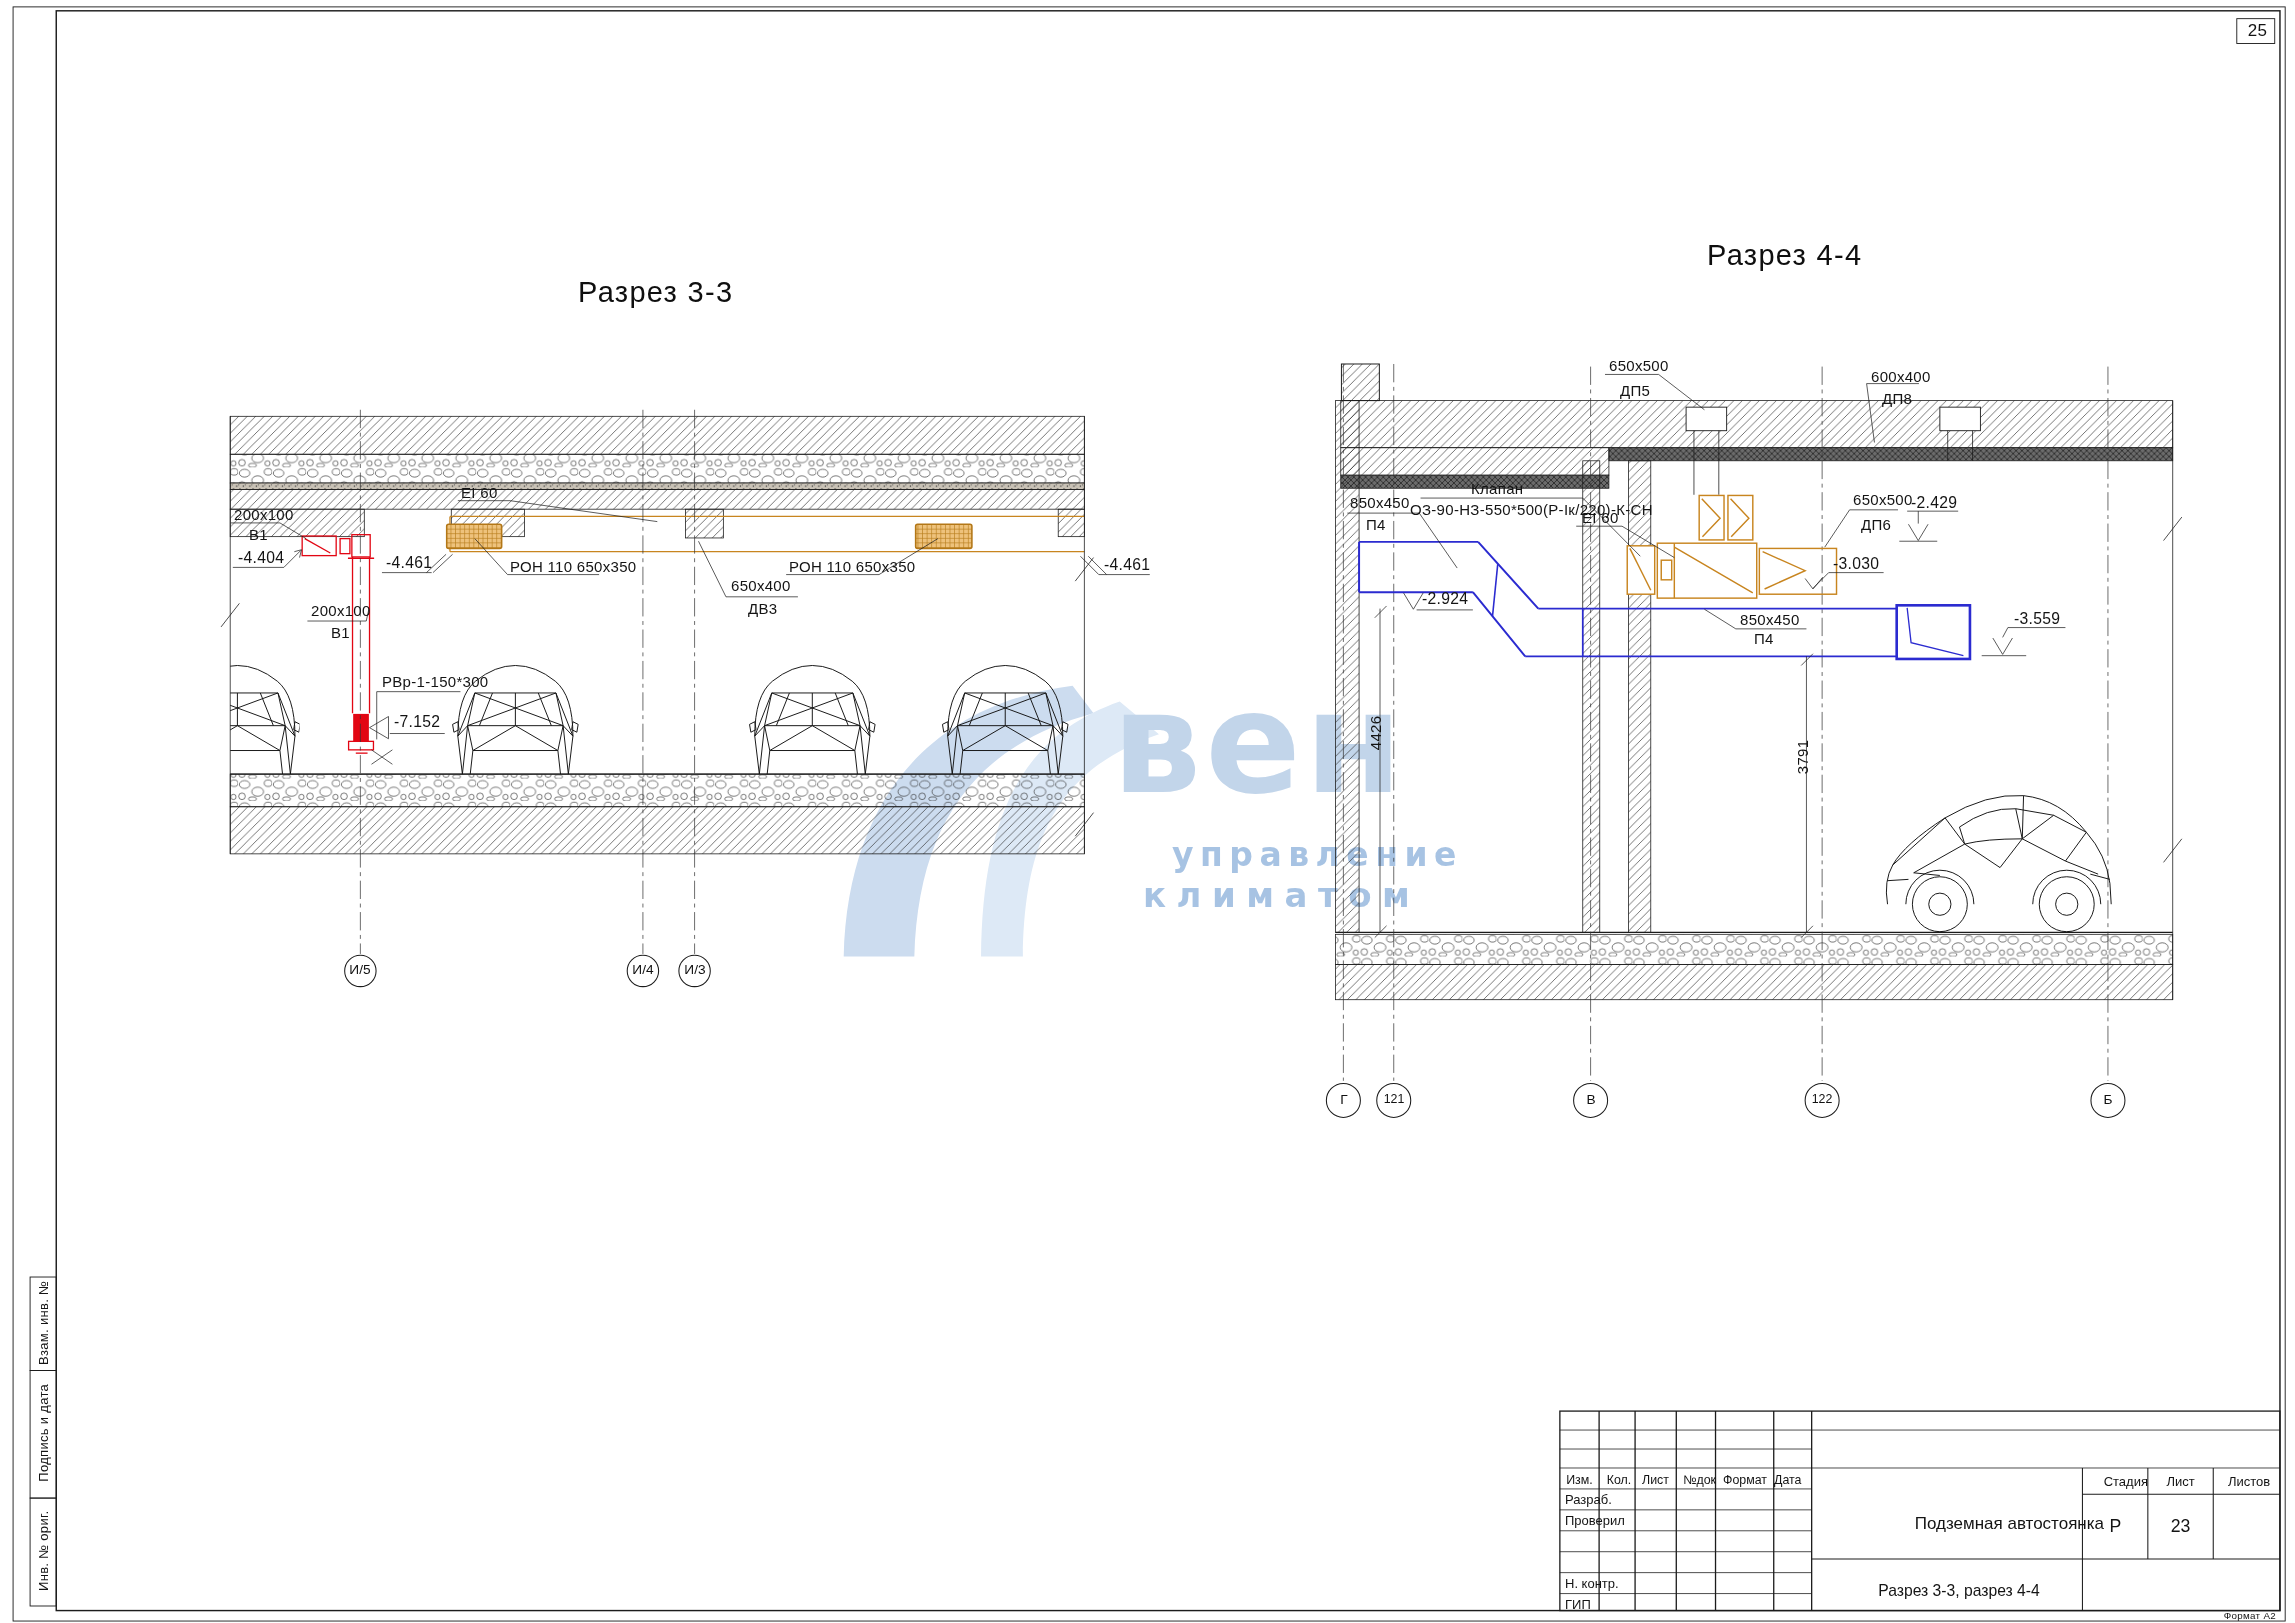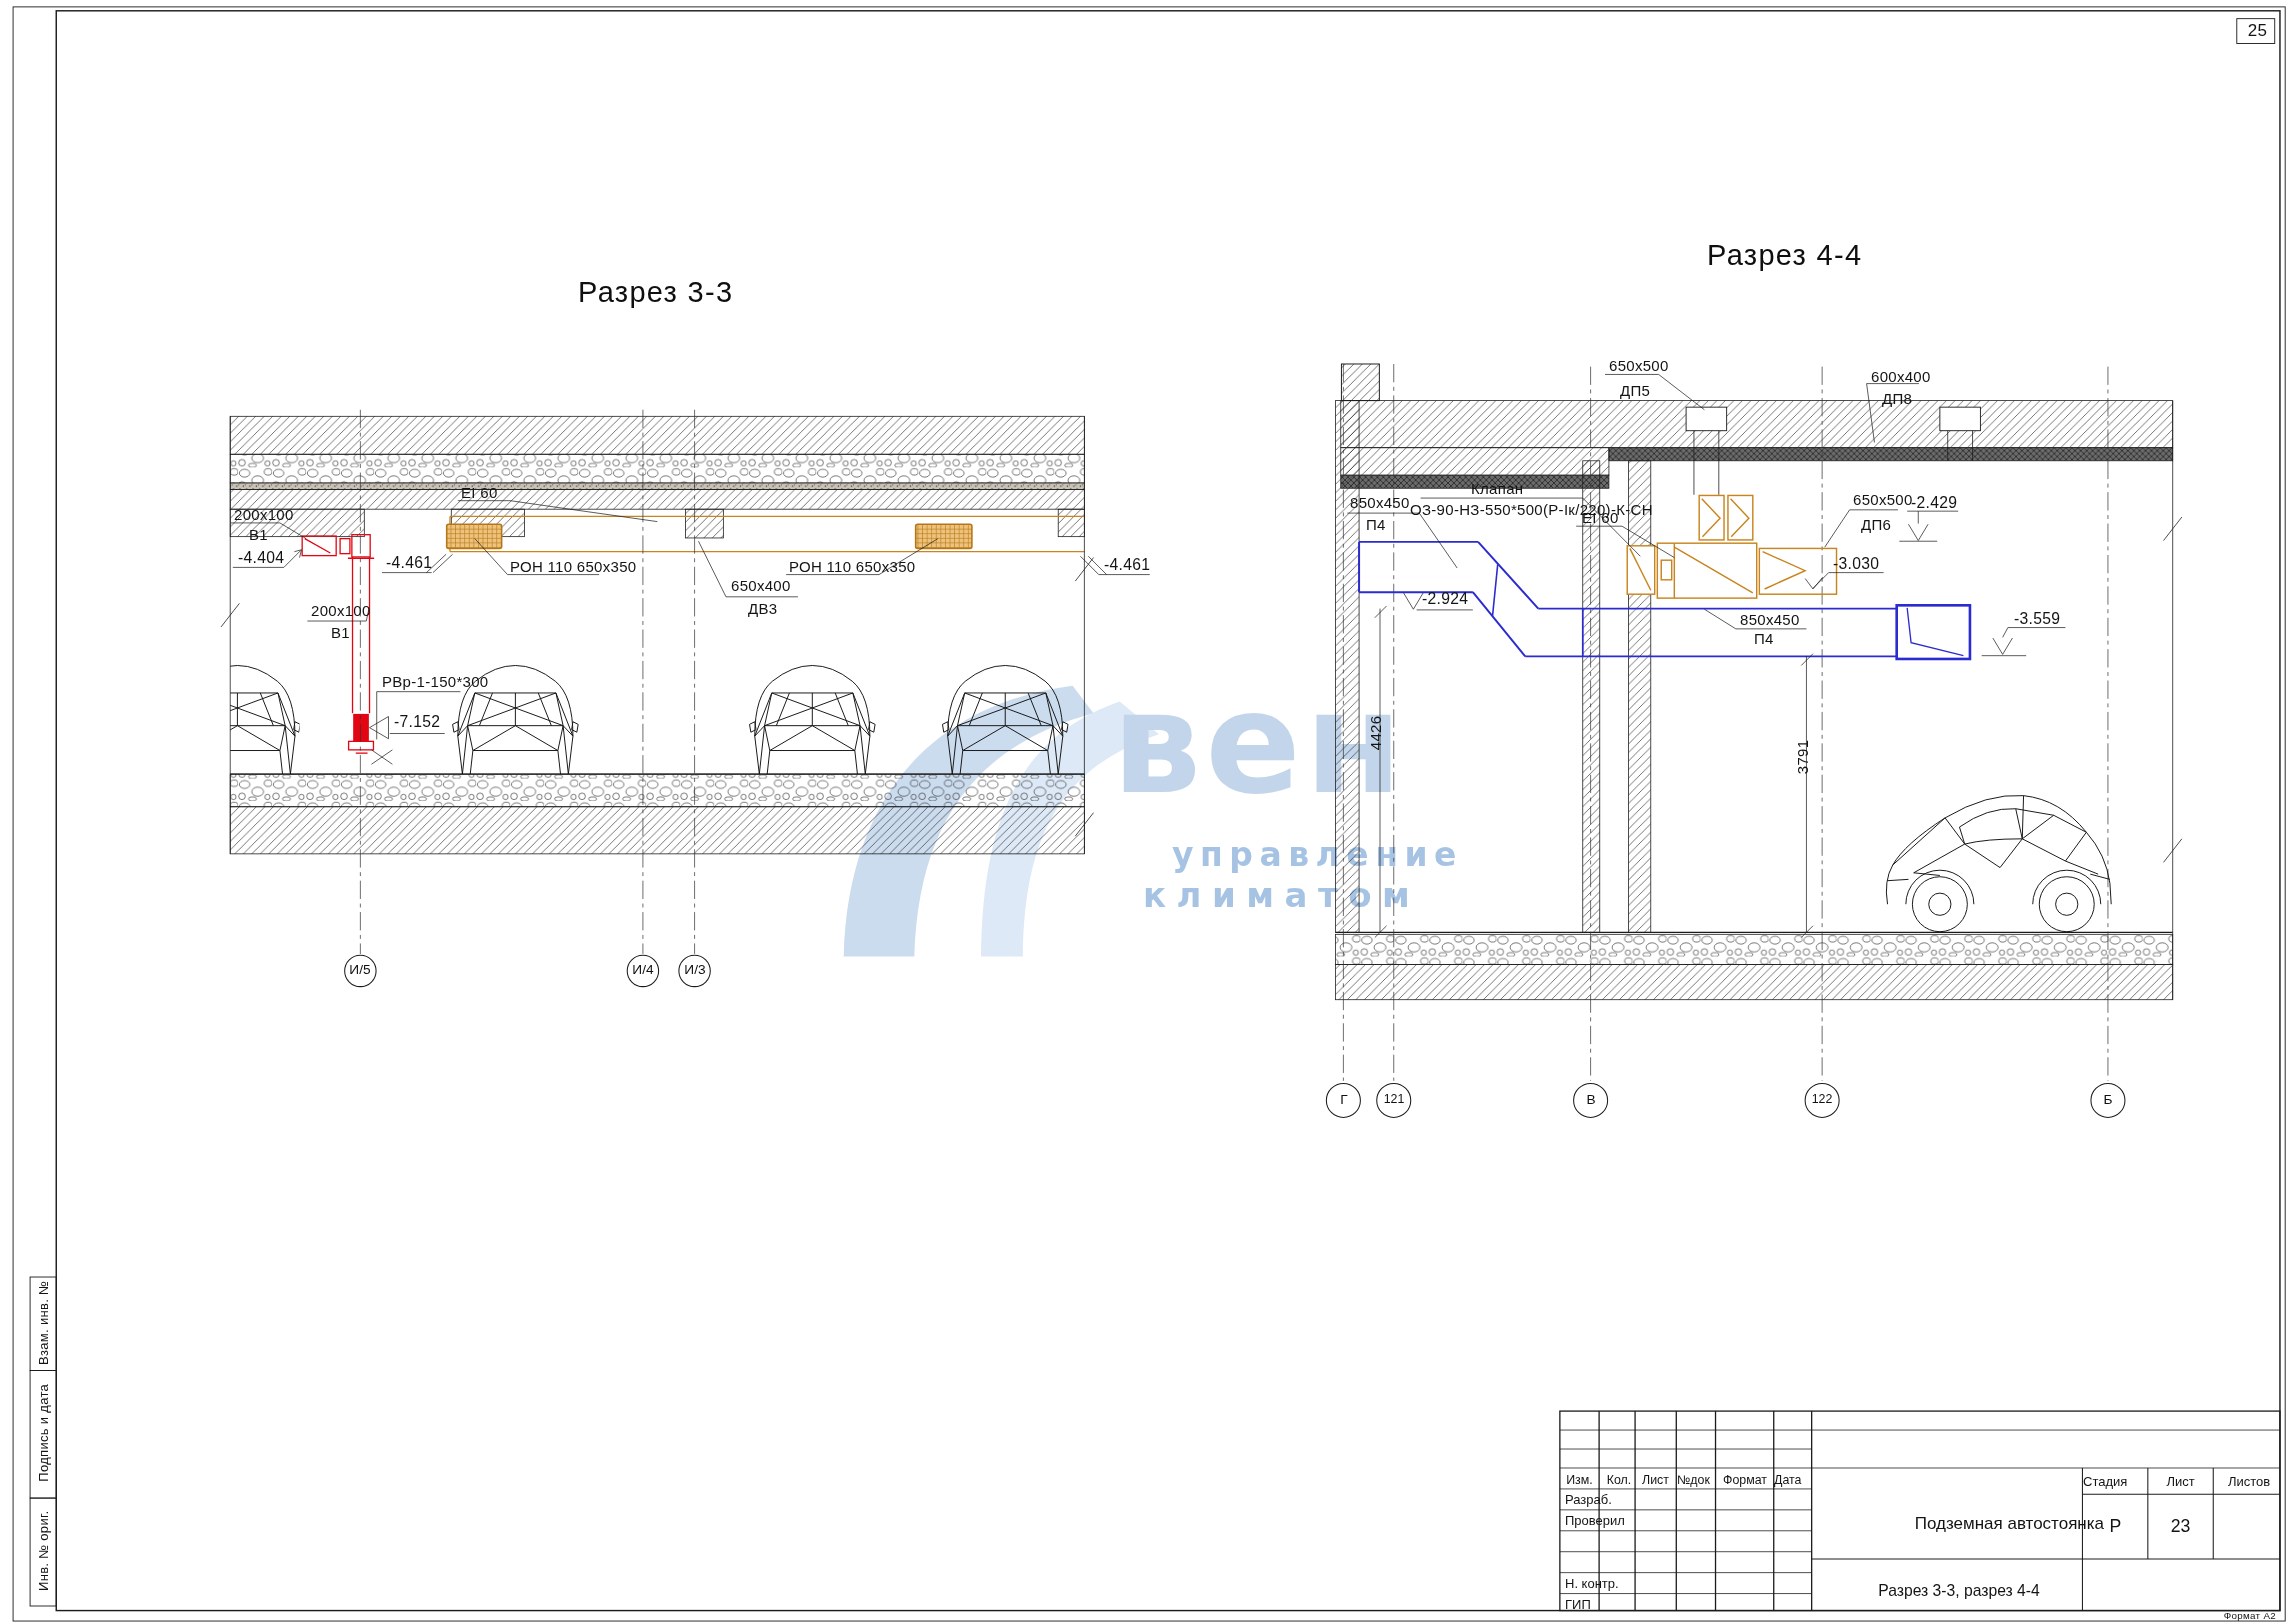--- a/index.html
+++ b/index.html
@@ -297,29 +297,29 @@
   <div class="lbl ctr rot" style="left:-9.2px;top:1316px;width:105px;font-size:13px">Взам. инв. №</div>
   <div class="lbl ctr rot" style="left:-9.2px;top:1426px;width:105px;font-size:13px">Подпись и дата</div>
   <div class="lbl ctr rot" style="left:-9.2px;top:1544px;width:105px;font-size:13px">Инв. № ориг.</div>
 
   <div class="lbl ctr" style="left:2239px;top:22px;width:37px;font-size:17px">25</div>
   <div class="lbl rgt" style="left:2146px;top:1611px;width:130px;font-size:9.8px">Формат А2</div>
 
   <div class="tb ctr" style="left:1560px;top:1473px;width:39px;font-size:12.4px;text-align:center">Изм.</div>
   <div class="tb" style="left:1603px;top:1473px;width:32px;font-size:12.4px;text-align:center">Кол.</div>
   <div class="tb" style="left:1635px;top:1473px;width:41px;font-size:12.4px;text-align:center">Лист</div>
-  <div class="tb" style="left:1677px;top:1473px;width:39px;font-size:12.4px;text-align:left">№док</div>
+  <div class="tb" style="left:1677px;top:1473px;width:39px;font-size:12.4px;text-align:right">№док</div>
   <div class="tb" style="left:1716px;top:1473px;width:58px;font-size:12.4px;text-align:center">Формат</div>
   <div class="tb" style="left:1774px;top:1473px;width:38px;font-size:12.4px;text-align:left">Дата</div>
   <div class="tb" style="left:1565px;top:1492px">Разраб.</div>
   <div class="tb" style="left:1565px;top:1513px">Проверил</div>
   <div class="tb" style="left:1565px;top:1576px">Н. контр.</div>
   <div class="tb" style="left:1565px;top:1597px">ГИП</div>
   <div class="tb ctr" style="left:1812px;top:1514px;width:292px;font-size:17px;text-align:right">Подземная автостоянка</div>
   <div class="tb ctr" style="left:1812px;top:1582px;width:294px;font-size:15.7px;text-align:center">Разрез 3-3, разрез 4-4</div>
-  <div class="tb" style="left:2083px;top:1474px;width:65px;text-align:left">Стадия</div>
+  <div class="tb" style="left:2083px;top:1474px;width:65px;text-align:right">Стадия</div>
   <div class="tb" style="left:2148px;top:1474px;width:65px;text-align:center">Лист</div>
   <div class="tb" style="left:2214px;top:1474px;width:70px;text-align:center">Листов</div>
   <div class="tb" style="left:2083px;top:1516px;width:65px;font-size:17.7px;text-align:center">Р</div>
   <div class="tb" style="left:2148px;top:1516px;width:65px;font-size:17.7px;text-align:center">23</div>
 
 </div>
 
 
 </body></html>

